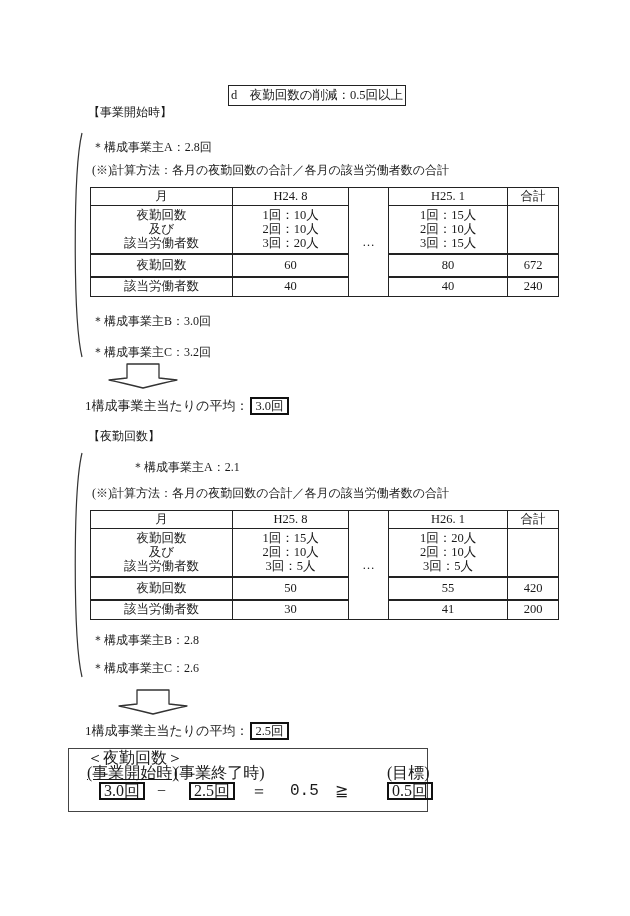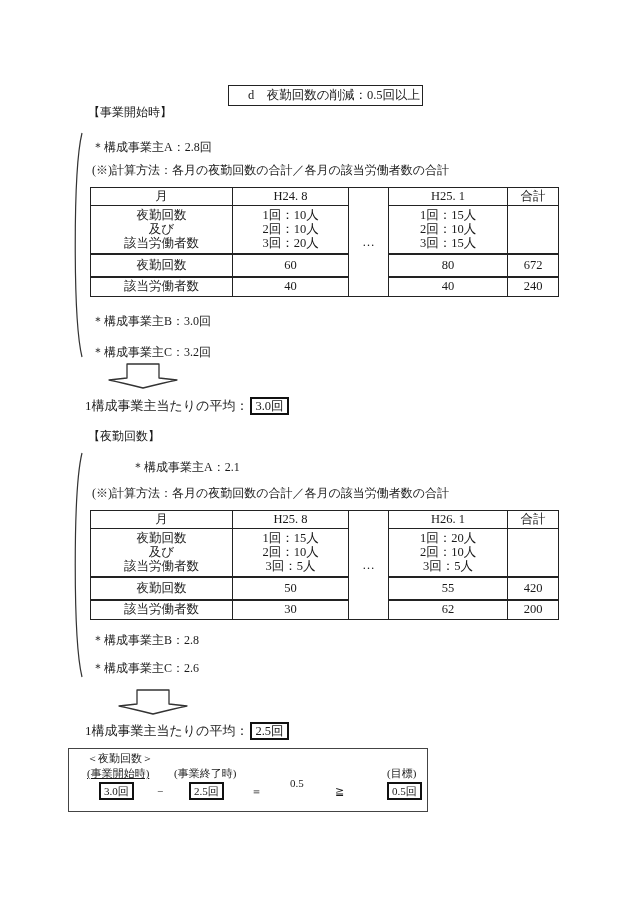--- a/index.html
+++ b/index.html
@@ -5,21 +5,21 @@
   html,body { margin:0; padding:0; background:#e8e8e8; }
   .page {
     position:relative; width:630px; height:916px; background:#ffffff;
     font-family:"Liberation Serif","DejaVu Serif",serif; color:#1a1a1a;
     margin:0 auto; overflow:hidden;
   }
   .abs { position:absolute; }
   .txt { font-size:12px; line-height:16px; white-space:nowrap; }
   .title-box {
     width:176px; height:19px; line-height:19px; text-align:center;
-    border:1px solid #222; font-size:12.5px; white-space:nowrap;padding-left:17px;
+    border:1px solid #222; font-size:12.5px; white-space:nowrap;
   }
   
   .dtable { border-collapse:collapse; table-layout:fixed; }
   .dtable td {
     border:1px solid #222; text-align:center; vertical-align:middle;
     font-size:12.5px; padding:0; white-space:nowrap; overflow:hidden;
   }
   .r-head   { height:18px; }
   .r-tall   { height:48px; }
   .r-night  { height:23px; }
@@ -28,21 +28,21 @@
   .cl { display:block; line-height:14px; }
   
   .vbox {
     display:inline-block; border:2px solid #111; padding:0 3px;
     font-size:12.5px; line-height:14px; white-space:nowrap;
   }
   .avg { display:flex; align-items:center; font-size:13px; white-space:nowrap; }
   .avg .vbox { margin-left:2px; }
   
   .summary-box { width:358px; height:62px; border:1px solid #444; }
-  .s-txt { position:absolute; font-size:11px; line-height:14px; white-space:nowrap; }
+  .s-txt { position:absolute; font-size:16px; line-height:14px; white-space:nowrap; }
   svg { display:block; }
 </style>
 </head>
 <body>
 
 <div class="page">
 
   <div class="abs title-box" style="left:228px; top:85px;">d　夜勤回数の削減：0.5回以上</div>
 
   <div class="abs txt" style="left:88px; top:104px;">【事業開始時】</div>
@@ -168,21 +168,21 @@
     </tr>
     <tr class="r-night sep">
       <td>夜勤回数</td>
       <td>50</td>
       <td>55</td>
       <td>420</td>
     </tr>
     <tr class="r-worker sep">
       <td>該当労働者数</td>
       <td>30</td>
-      <td>62</td>
+      <td>41</td>
       <td>200</td>
     </tr>
   </tbody>
     </table>
 
   <div class="abs txt" style="left:92px; top:632px;">＊構成事業主B：2.8</div>
   <div class="abs txt" style="left:92px; top:660px;">＊構成事業主C：2.6</div>
 
   <div class="abs" style="left:117px; top:689px;">
     <svg width="72" height="26" viewBox="0 0 72 26">
@@ -198,18 +198,18 @@
   <div class="abs summary-box" style="left:68px; top:748px;">
     <div class="s-txt" style="left:18px; top:2px;">＜夜勤回数＞</div>
     <div class="s-txt" style="left:18px; top:17px;text-decoration:underline;">(事業開始時)</div>
     <div class="s-txt" style="left:105px; top:17px;text-align:center;">(事業終了時)</div>
     <div class="s-txt" style="left:318px; top:17px;">(目標)</div>
 
     <div class="s-txt vbox" style="left:30px; top:33px;">3.0回</div>
     <div class="s-txt" style="left:88px; top:35px;">−</div>
     <div class="s-txt vbox" style="left:120px; top:33px;">2.5回</div>
     <div class="s-txt" style="left:182px; top:35px;">＝</div>
-    <div class="s-txt" style="left:221px; top:27px;">0.5</div>
+    <div class="s-txt" style="left:221px; top:35px;font-family:Liberation Mono, monospace;">0.5</div>
     <div class="s-txt" style="left:266px; top:35px;">≧</div>
     <div class="s-txt vbox" style="left:318px; top:33px;">0.5回</div>
   </div>
 
 </div>
 
 </body></html>

